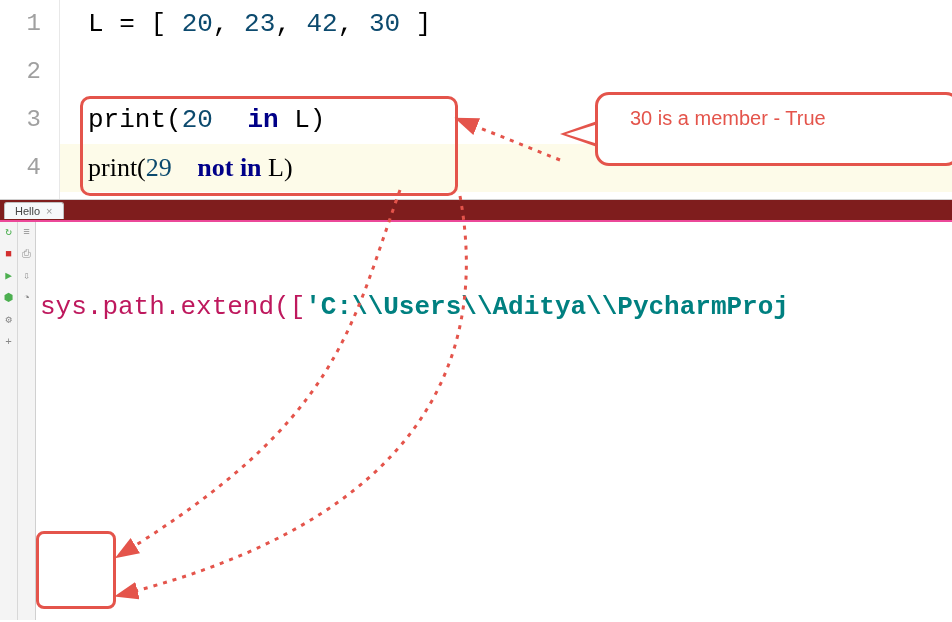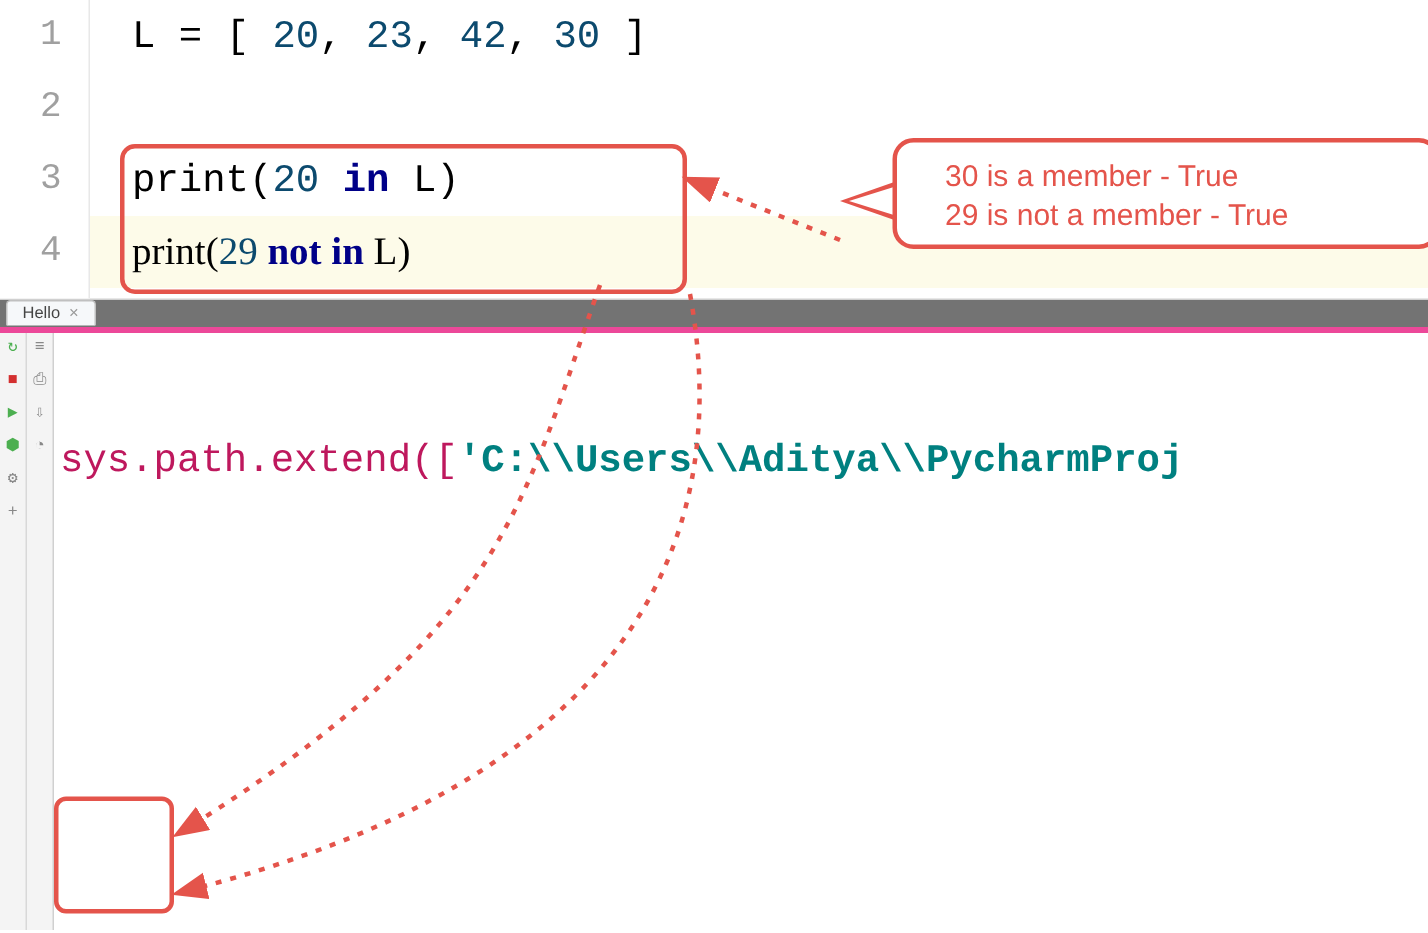--- a/index.html
+++ b/index.html
@@ -34,21 +34,21 @@
   }
   .code-line {
     height: 48px;
     line-height: 48px;
     padding-left: 28px;
     white-space: pre;
   }
   .code-line.highlighted { background: #fdfbe9; font-family: Liberation Serif, serif; }
   .c-black { color: #000; }
   .c-blue  { color: #0c4a6e; }
-  .c-kw    { color: #000088; font-weight: bold; }
+  .c-kw    { color: #000088; font-weight: bold; margin-left: 19px; }
   .annotation-box-code {
     position: absolute;
     left: 20px; top: 96px;
     width: 378px; height: 100px;
     border: 3px solid #E4544B;
     border-radius: 10px;
     pointer-events: none;
   }
   .callout {
     position: absolute;
@@ -75,24 +75,24 @@
     content: "";
     position: absolute;
     left: 6px; top: -10px;
     border-top: 10px solid transparent;
     border-bottom: 10px solid transparent;
     border-right: 32px solid #fff;
   }
 
   .console-tab-bar {
     height: 22px;
-    background: #737373;
-    border-bottom: 4px solid #ec4899;
-    display: flex;
-    align-items: flex-start;
+    background: #7f1d1d;
+    border-bottom: 2px solid #ec4899;
+    display: flex;
+    align-items: center;
     padding-left: 4px;
   }
   .tab {
     font-family: Arial, sans-serif;
     font-size: 11px;
     color: #444;
     background: #f6f8fa;
     border: 1px solid #c0c0c0;
     border-bottom: none;
     padding: 2px 10px;
@@ -171,21 +171,20 @@
   <div class="code-area">
     <div class="code-line"><span class="c-black">L</span><span class="c-black"> = [ </span><span class="c-blue">20</span><span class="c-black">, </span><span class="c-blue">23</span><span class="c-black">, </span><span class="c-blue">42</span><span class="c-black">, </span><span class="c-blue">30</span><span class="c-black"> ]</span></div>
     <div class="code-line"></div>
     <div class="code-line"><span class="c-black">print(</span><span class="c-blue">20 </span><span class="c-kw">in</span><span class="c-black"> L)</span></div>
     <div class="code-line highlighted"><span class="c-black">print(</span><span class="c-blue">29 </span><span class="c-kw">not in</span><span class="c-black"> L)</span></div>
 
     <div class="annotation-box-code"></div>
     <div class="callout-tail"></div>
     <div class="callout">
       <div>30 is a member - True</div>
-      <div>29 is not a member - True</div>
     </div>
   </div>
 </div>
 
 <div class="console-tab-bar">
   <div class="tab">
     <span>Hello</span>
     <span class="x">×</span>
   </div>
 </div>

